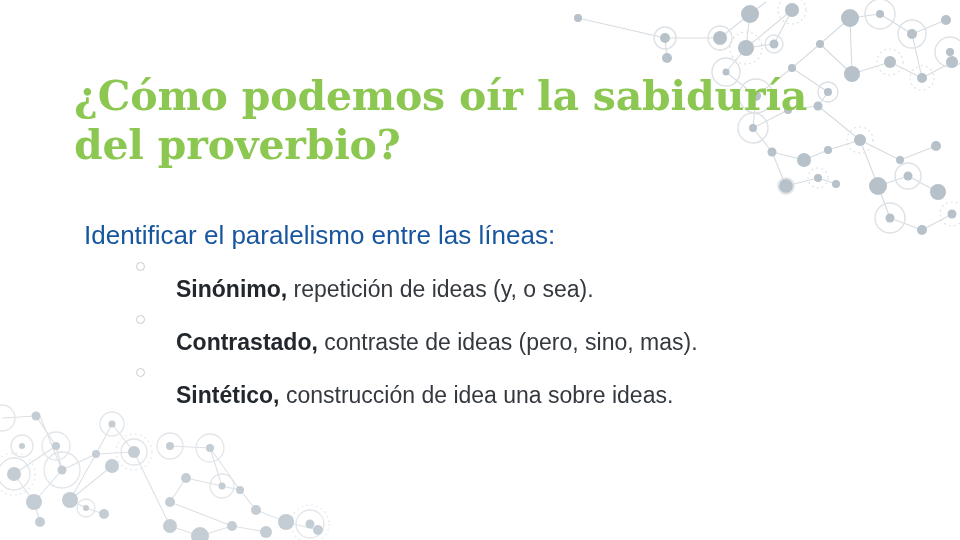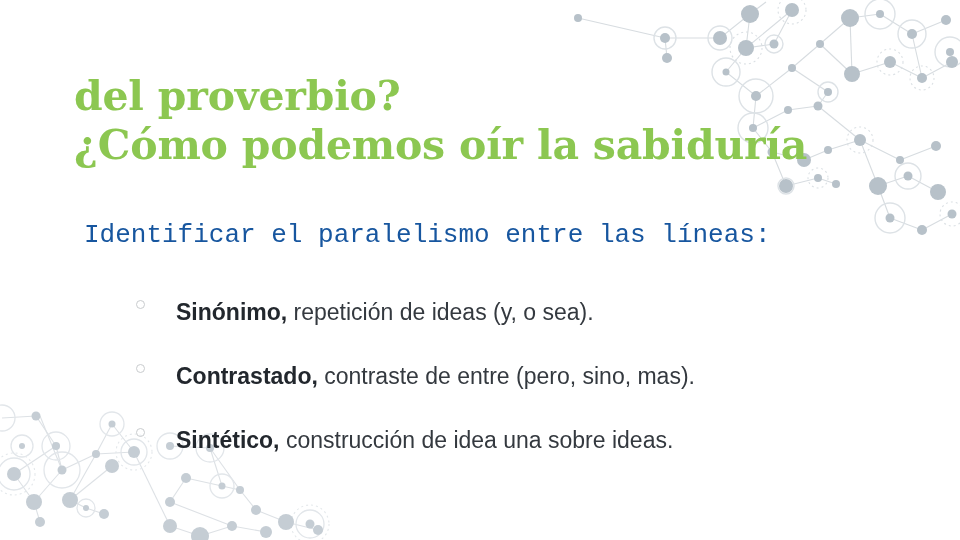--- a/index.html
+++ b/index.html
@@ -68,36 +68,34 @@
   }
 
   #subtitle {
     position: absolute;
     left: 84px;
     top: 218px;
     font-size: 26px;
     line-height: 34px;
     color: #17569F;
     white-space: nowrap;
-    font-family: Liberation Mono, monospace;
   }
 
   #bullet-list {
     position: absolute;
     left: 136px;
     top: 274px;
     margin: 0;
     padding: 0;
     list-style: none;
   }
   .bullet-row {
     display: flex;
-    align-items: center;
+    align-items: flex-start;
     height: 53px;
-    margin-top: 11px;
   }
   .bullet-marker {
     width: 40px;
     flex: 0 0 40px;
     position: relative;
   }
   .bullet-marker::before {
     content: "";
     position: absolute;
     left: 0px;
@@ -322,36 +320,36 @@
       <circle cx="266" cy="142" r="6"></circle>
       <circle cx="286" cy="132" r="8"></circle>
       <circle cx="310" cy="134" r="4.5"></circle>
       <circle cx="318" cy="140" r="5"></circle>
     </g>
   </svg>
 
   <div id="content">
 
     <h1 id="title">
+      <span class="tline">¿Cómo podemos oír la sabiduría</span>
       <span class="tline">del proverbio?</span>
-      <span class="tline">¿Cómo podemos oír la sabiduría</span>
     </h1>
 
     <div id="subtitle">Identificar el paralelismo entre las líneas:</div>
 
     <ul id="bullet-list">
 
       <li class="bullet-row">
         <span class="bullet-marker"></span>
         <span class="bullet-text"><span class="lead">Sinónimo,</span><span class="rest"> repetición de ideas (y, o sea).</span></span>
       </li>
 
       <li class="bullet-row">
         <span class="bullet-marker"></span>
-        <span class="bullet-text"><span class="lead">Contrastado,</span><span class="rest"> contraste de entre (pero, sino, mas).</span></span>
+        <span class="bullet-text"><span class="lead">Contrastado,</span><span class="rest"> contraste de ideas (pero, sino, mas).</span></span>
       </li>
 
       <li class="bullet-row">
         <span class="bullet-marker"></span>
         <span class="bullet-text"><span class="lead">Sintético,</span><span class="rest"> construcción de idea una sobre ideas.</span></span>
       </li>
 
     </ul>
   </div>
 </div>

